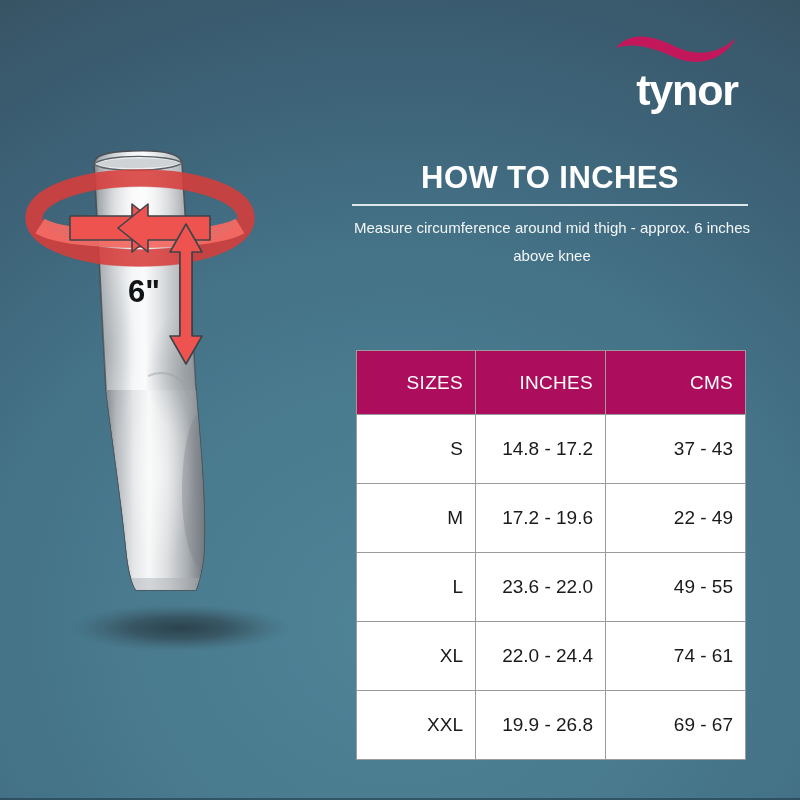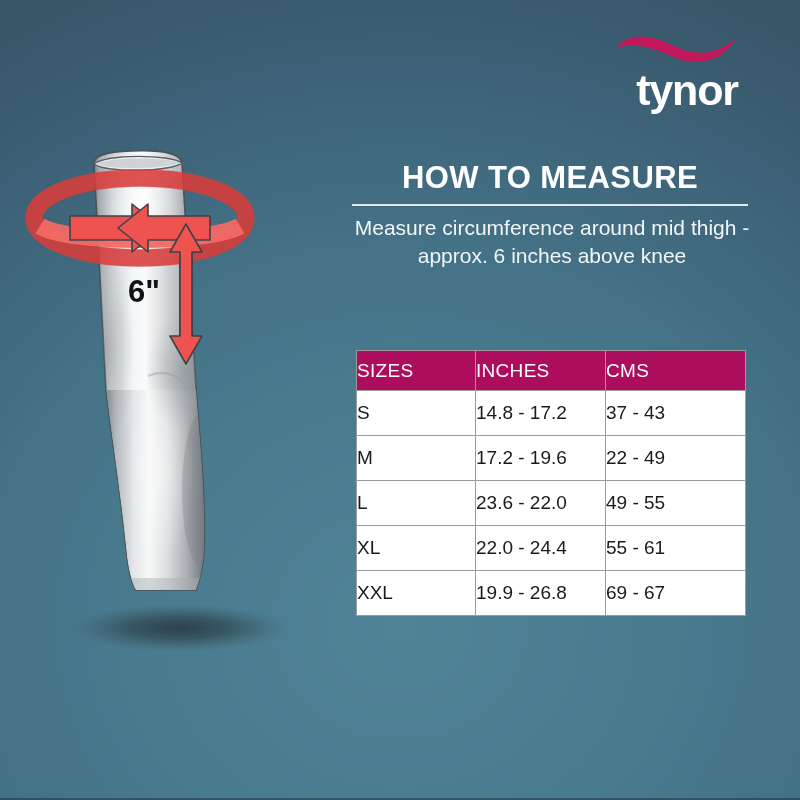--- a/index.html
+++ b/index.html
@@ -86,42 +86,42 @@
     height: 2px;
     background: #dfe7ea;
   }
   #subhead {
     position: absolute;
     left: 352px;
     top: 214px;
     width: 400px;
     text-align: center;
     color: #f2f6f7;
-    font-size: 21px;
+    font-size: 15px;
     line-height: 28px;
   }
 
   
   #size-table {
     position: absolute;
     left: 356px;
     top: 350px;
     width: 389px;
     border-collapse: collapse;
     background: #ffffff;
     table-layout: fixed;
   }
   #size-table th,
   #size-table td {
     border: 1px solid #9b9b9b;
-    text-align: left;
+    text-align: right;
     font-size: 19px;
     color: #1a1a1a;
     height: 44px;
-    padding: 0;
+    padding: 12px;
     font-weight: normal;
   }
   #size-table th {
     background: #ac0e5d;
     color: #ffffff;
     font-size: 19px;
     font-weight: normal;
     height: 39px;
     border-color: #9b9b9b;
     letter-spacing: .3px;
@@ -146,21 +146,21 @@
 <div id="page">
 
   <div id="logo">
     <svg id="logo-swoosh" viewBox="0 0 140 40">
       <path d="M4 22 C 18 4, 42 10, 62 20 C 82 30, 104 30, 124 12
                C 112 34, 86 42, 62 31 C 40 21, 20 16, 4 22 Z" fill="#c2185b"></path>
     </svg>
     <div id="logo-wordmark">tynor</div>
   </div>
 
-  <div id="headline">HOW TO MEASURE</div>
+  <div id="headline">HOW TO INCHES</div>
   <div id="headline-rule"></div>
   <div id="subhead">Measure circumference around mid thigh - approx. 6 inches above knee</div>
 
   <div id="illustration">
     <svg width="320" height="520" viewBox="0 0 320 520">
       <defs>
 
         <linearGradient id="limbGrad" x1="0" y1="0" x2="1" y2="0">
           <stop offset="0.00" stop-color="#7b8187"></stop>
           <stop offset="0.05" stop-color="#a8adb1"></stop>
@@ -313,21 +313,21 @@
         <td>22 - 49</td>
       </tr>
       <tr>
         <td>L</td>
         <td>23.6 - 22.0</td>
         <td>49 - 55</td>
       </tr>
       <tr>
         <td>XL</td>
         <td>22.0 - 24.4</td>
-        <td>55 - 61</td>
+        <td>74 - 61</td>
       </tr>
       <tr>
         <td>XXL</td>
         <td>19.9 - 26.8</td>
         <td>69 - 67</td>
       </tr>
     </tbody>
   </table>
 
   <div id="bottom-rule"></div>

